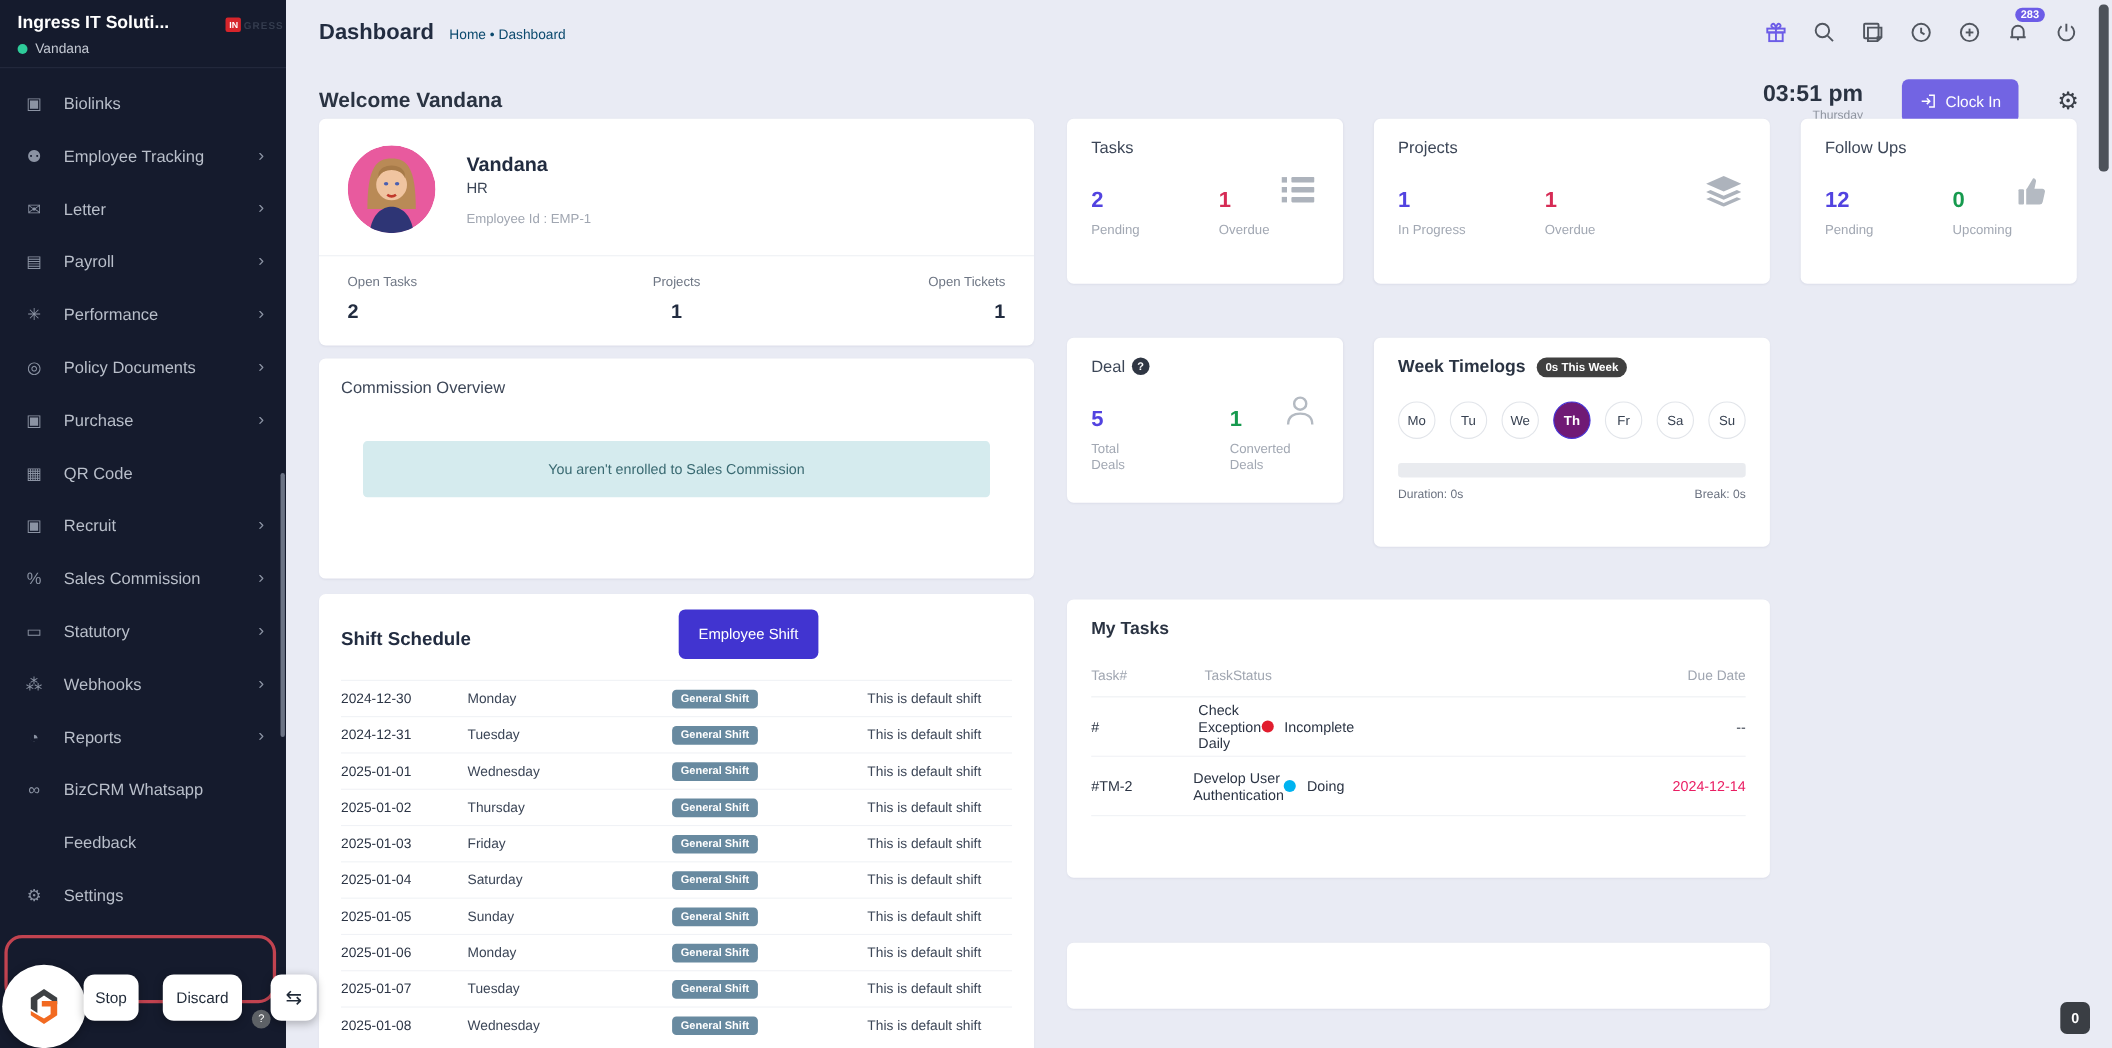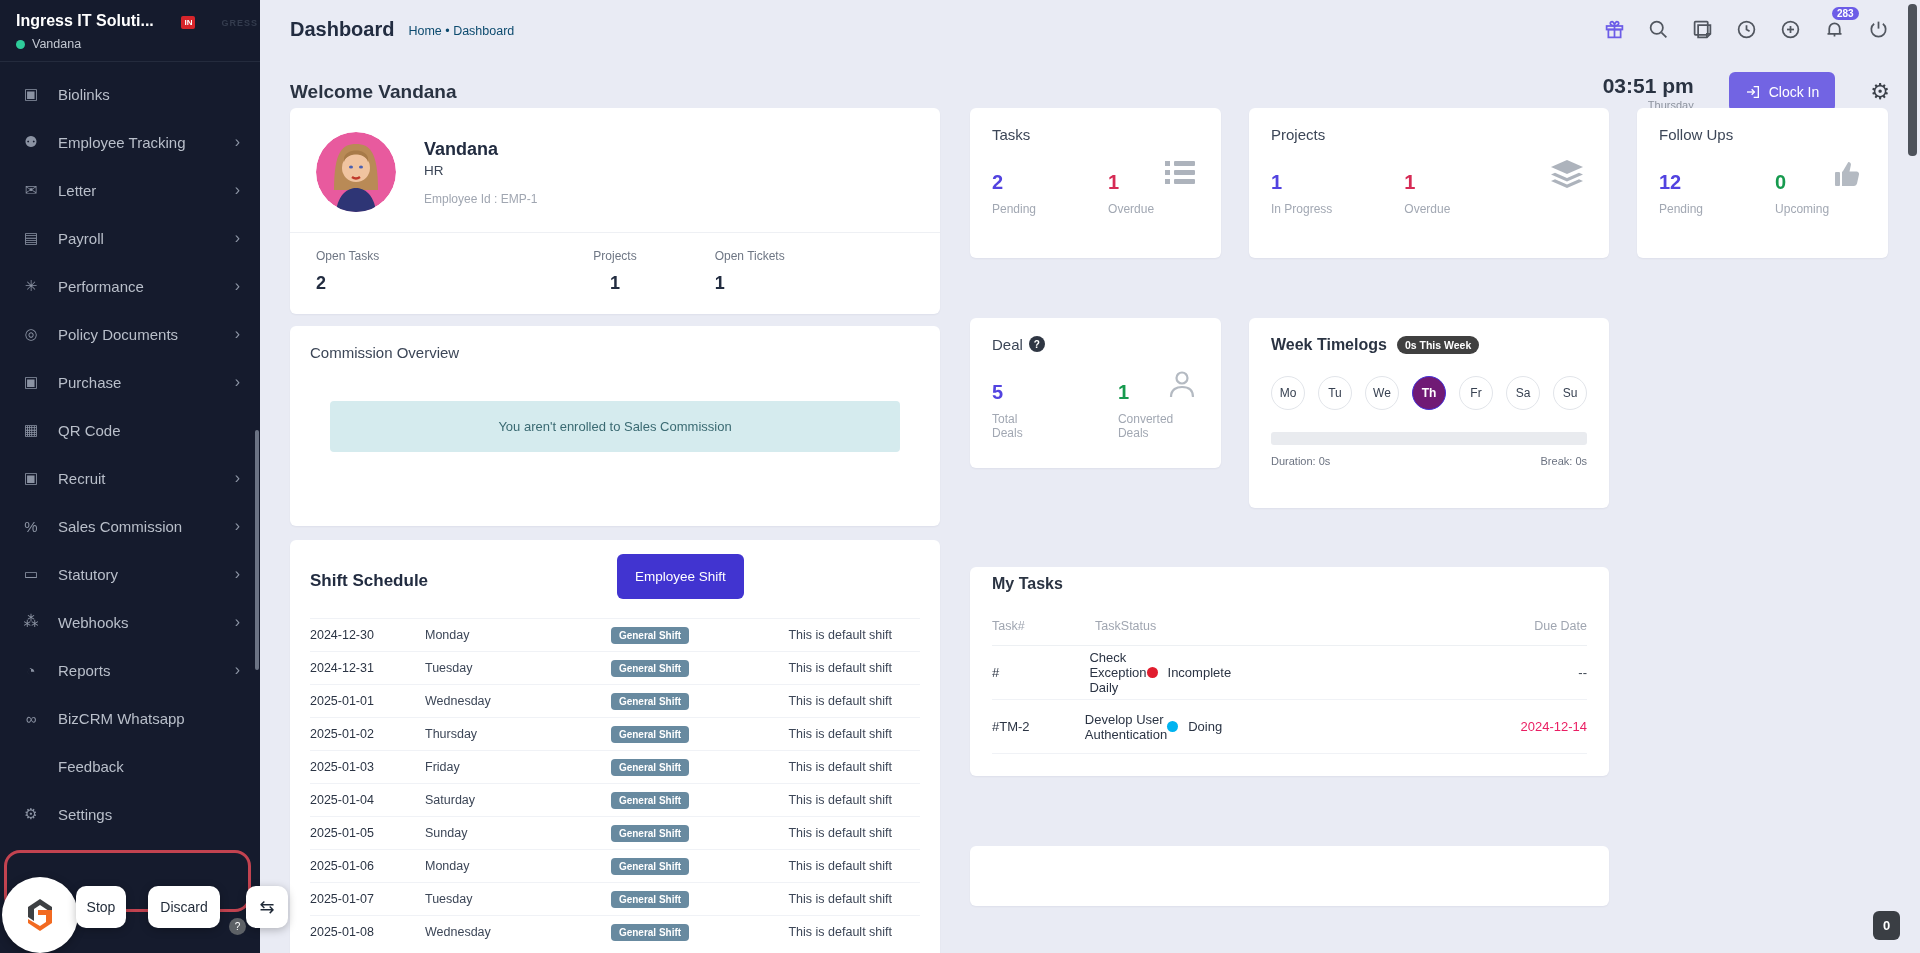--- a/index.html
+++ b/index.html
@@ -9,21 +9,21 @@
   
   .sidebar { position:absolute; left:0; top:0; width:260px; height:953px;
     background:#151b2d; color:#b6bcc8; overflow:hidden; z-index:5; }
   .sb-header { padding:12px 16px 10px 16px; border-bottom:1px solid #242b3d; position:relative; }
   .sb-org { color:#fff; font-size:16px; font-weight:bold; white-space:nowrap; }
   .sb-userrow { display:flex; align-items:center; gap:7px; margin-top:7px; }
   .sb-dot { width:9px; height:9px; border-radius:50%; background:#2ecc9a; }
   .sb-user { font-size:12.5px; color:#c3c8d2; }
   .sb-logo { position:absolute; right:2px; top:16px; display:flex; align-items:center; gap:2px; }
   .sb-logo-badge { background:#d6252b; color:#fff; font-size:8px; font-weight:bold; padding:2px 3px; border-radius:2px; }
-  .sb-logo-rest { color:#343c4e; font-size:9px; font-weight:bold; letter-spacing:1px;margin-left:24px; }
+  .sb-logo-rest { color:#343c4e; font-size:9px; font-weight:bold; letter-spacing:1px; }
   .sb-menu { padding:8px 0; }
   .sb-item { display:flex; align-items:center; height:48px; padding:0 20px; cursor:pointer; }
   .sb-ico { width:22px; font-size:15px; color:#8b93a3; margin-right:16px; text-align:center; flex:0 0 22px;}
   .sb-label { font-size:15px; color:#b9bfca; flex:1; white-space:nowrap; }
   .sb-chev { color:#8b93a3; font-size:16px; }
   .sb-scrollthumb { position:absolute; right:1px; top:430px; width:4px; height:240px;
     background:#7a8294; border-radius:2px; opacity:.85; }
 
   
   .main { position:absolute; left:260px; top:0; right:0; bottom:0; }
@@ -55,21 +55,21 @@
 
   
   .profile-card { padding:0; margin-bottom:12px; }
   .profile-top { display:flex; align-items:center; gap:28px; padding:24px 26px 20px 26px; border-bottom:1px solid #eef0f4; }
   .avatar { width:80px; height:80px; border-radius:50%; overflow:hidden; flex:0 0 80px; }
   .p-name { font-size:18px; font-weight:bold; color:#222c40; }
   .p-role { font-size:13.5px; color:#3c4657; margin-top:3px; }
   .p-empid { font-size:12px; color:#a0a6b1; margin-top:14px; }
   .profile-stats { display:flex; padding:16px 26px 20px 26px; }
   .pstat { flex:1; }
-  .pstat:nth-child(2){ text-align:center; } .pstat:nth-child(3){ }
+  .pstat:nth-child(2){ text-align:center; } .pstat:nth-child(3){ text-align:right; }
   .pstat-label { font-size:12px; color:#6e7684; }
   .pstat-val { font-size:18px; font-weight:bold; color:#222c40; margin-top:10px; }
 
   
   .commission-card { padding:18px 20px; height:200px; margin-bottom:14px; }
   .card-title-sm { font-size:15px; color:#3c4657; }
   .alert-teal { margin:40px 20px 0 20px; background:#d5ebee; color:#3a6a72;
     font-size:13px; text-align:center; padding:18px 10px; border-radius:4px; }
 
   
@@ -106,21 +106,21 @@
     padding:3px 8px; border-radius:9px; }
   .tl-days { display:flex; gap:13px; margin-top:22px; }
   .day-circ { width:34px; height:34px; border-radius:50%; border:1px solid #e2e5ea; background:#fff;
     font-size:12px; color:#374151; display:flex; align-items:center; justify-content:center; cursor:pointer; }
   .day-circ.active { background:#701a75; border-color:#4633d8; color:#fff; font-weight:bold; }
   .tl-bar { margin-top:22px; height:13px; background:#e9ebef; border-radius:3px; }
   .tl-foot { display:flex; margin-top:10px; font-size:11px; color:#6b7280; }
   .tl-foot span:last-child { margin-left:auto; }
 
   
-  .mytasks-card { grid-column:1 / span 2; padding:8px 22px 0 22px; height:209px; overflow:hidden; }
+  .mytasks-card { grid-column:1 / span 2; padding:18px 22px 0 22px; height:253px; overflow:hidden; }
   .mt-title { font-size:16px; font-weight:bold; color:#2a3342; }
   .mt-header { display:flex; margin-top:26px; padding-bottom:12px; font-size:12.5px; color:#a0a6b1; border-bottom:1px solid #edf0f3; }
   .mt-row { display:flex; align-items:center; height:54px; border-bottom:1px solid #f0f2f6; font-size:13px; color:#2b3444; }
   .mt-c1 { width:115px; } .mt-c2 { flex:1; } .mt-c3 { width:390px; display:flex; align-items:center; gap:10px; }
   .mt-c4 { width:130px; text-align:right; }
   .status-dot { width:11px; height:11px; border-radius:50%; }
   .partial-card { grid-column:1 / span 2; height:60px; margin-top:10px; }
 
   
   .annotation-box { position:absolute; left:4px; top:850px; width:247px; height:62px;

